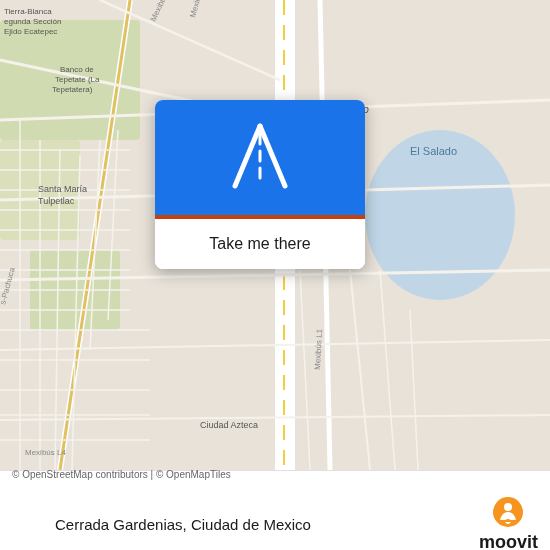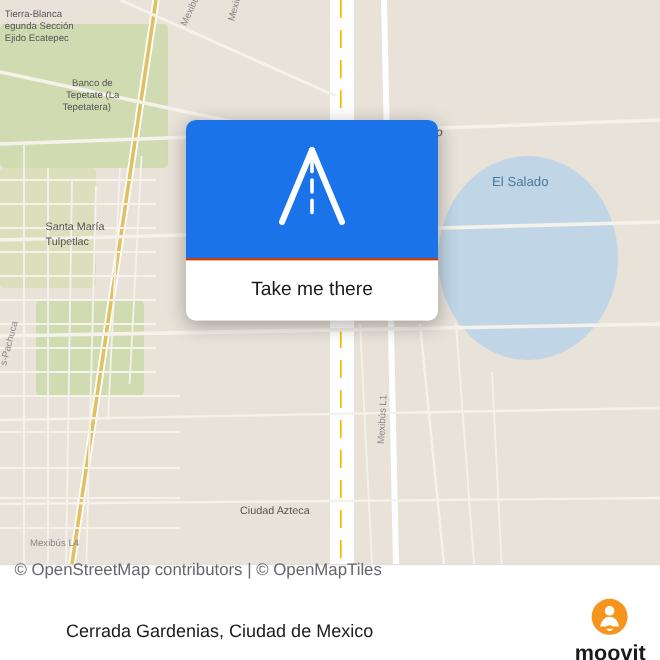--- a/index.html
+++ b/index.html
@@ -59,38 +59,38 @@
       display: block;
       width: 100%;
       padding: 16px;
       background: white;
       border: none;
       cursor: pointer;
       font-size: 16px;
       font-weight: 500;
       color: #1a1a1a;
       text-align: center;
-      border-top: 2px solid #c2410c;
+      border-top: 4px solid #c2410c;
     }
 
     
     #bottom-bar {
       width: 550px;
       height: 80px;
       background: white;
       display: flex;
       flex-direction: column;
       justify-content: center;
       padding: 0 12px;
       border-top: 1px solid #e0e0e0;
       position: relative;
     }
 
     #attribution-row {
-      font-size: 14px;
+      font-size: 10px;
       color: #666;
       margin-bottom: 16px;
     }
 
     #place-row {
       display: flex;
       align-items: center;
       justify-content: space-between;
       margin-left: 43px;
     }

